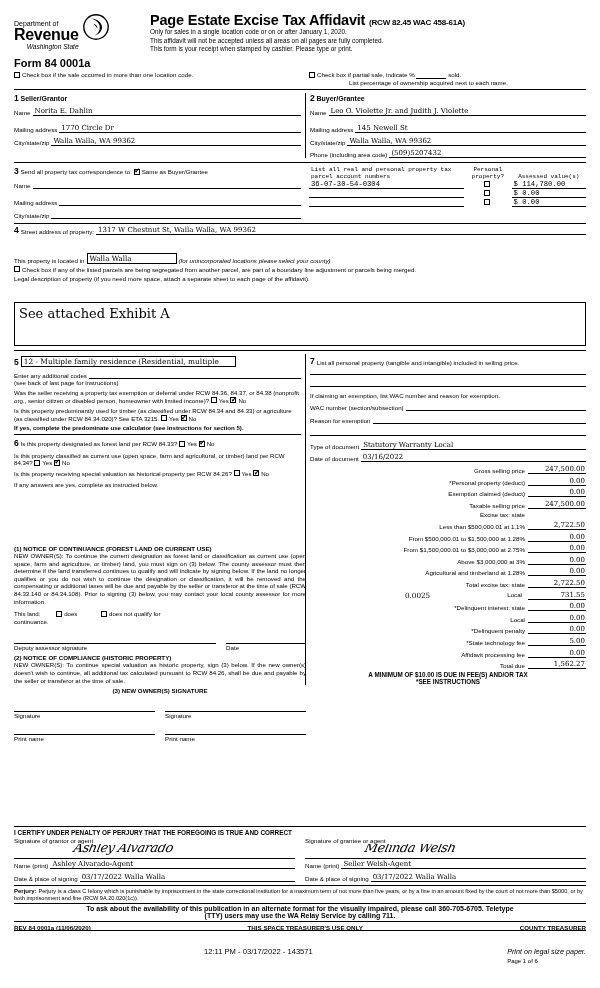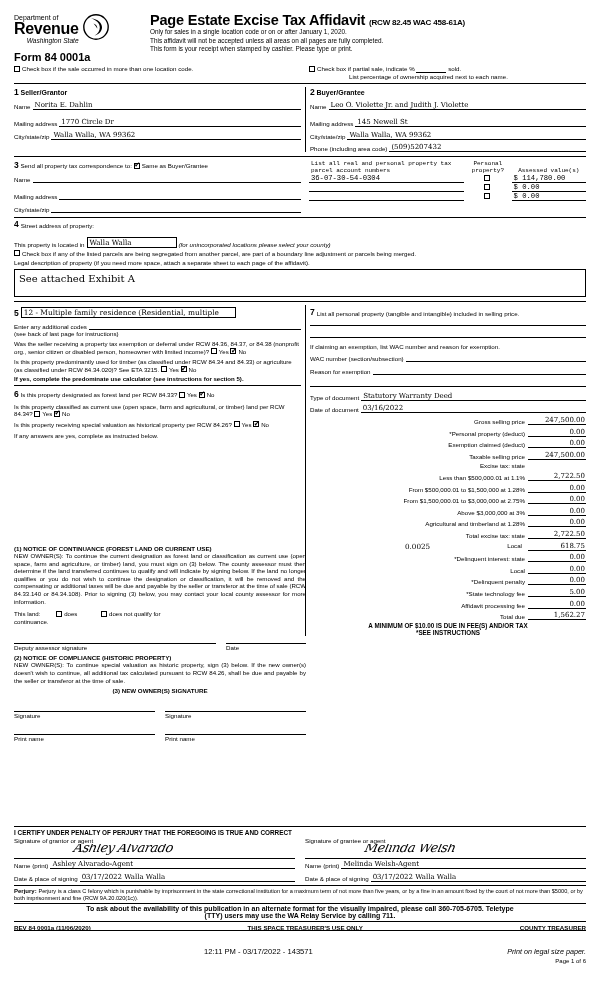--- a/index.html
+++ b/index.html
@@ -11,21 +11,21 @@
     font-size:6.2px;
     color:#000;
     position:relative;
   }
   .page { position:relative; width:600px; height:988px; padding:10px 14px; }
 
   
   .hdr { display:flex; align-items:flex-start; gap:6px; }
   .dept { width:130px; padding-top:4px; }
   .dept-top { display:flex; align-items:flex-start; gap:2px; }
-  .dept-txt { line-height:1.05; }
+  .dept-txt { line-height:1.05;margin-top:6px; }
   .dept-1 { font-size:7px; }
   .dept-2 { font-size:16px; font-weight:bold; letter-spacing:-0.3px; }
   .dept-3 { font-size:6.6px; font-style:italic; text-align:right; }
   .wa-logo { width:26px; height:26px; position:relative; flex:none; margin-left:2px;}
   .form-no { font-size:11px; font-weight:bold; margin-top:6px; }
   .hdr-right { flex:1; padding-top:2px; }
   .title { font-size:14.5px; font-weight:bold; letter-spacing:-0.2px; }
   .title span.small { font-size:8px; font-weight:bold; }
   .sub { font-size:6.4px; line-height:1.35; }
 
@@ -50,21 +50,21 @@
   .sec-rule { border-top:1px solid #000; margin-top:3px; }
 
   
   .ptab { width:100%; border-collapse:collapse; font-size:6px; }
   .ptab td { padding:0 2px; vertical-align:bottom;font-family:Liberation Mono, monospace; }
   .ptab .under { border-bottom:1px solid #000; }
   .ctr { text-align:center; }
   .rt { text-align:left; }
 
   
-  .legalbox { border:1px solid #000; height:28px; margin-top:3px; padding:3px 4px; font-family:"DejaVu Serif", serif; font-size:10px; }
+  .legalbox { border:1px solid #000; height:44px; margin-top:20px; padding:3px 4px; font-family:"DejaVu Serif", serif; font-size:13px; }
 
   
   .tc { display:flex; align-items:flex-end; font-size:6.2px; margin-top:2.6px;}
   .tc .t { flex:1; text-align:right; padding-right:3px; }
   .tc .v { width:58px; border-bottom:1px solid #000; text-align:right; font-family:"DejaVu Serif", serif; font-size:7px; padding-right:1px;}
   .tc .v.nb { border-bottom:none; }
 
   .q { font-size:6.1px; line-height:1.25; }
   .yn { white-space:nowrap; font-size:6.1px; }
   .sig-line { border-bottom:1px solid #000; height:11px; }
@@ -217,22 +217,23 @@
         </table>
     </div>
   </div>
 
   <div class="sec-rule" style="margin-top:4px;"></div>
 
   <div style="margin-top:1px;">
     <div class="line" style="margin-top:1px;">
       <span class="num">4</span>
       <span class="lbl">Street address of property:</span>
-    </div>
-    <div class="line" style="margin-top:8px;">
+      <span class="fld hand">1317 W Chestnut St, Walla Walla, WA 99362</span>
+    </div>
+    <div class="line" style="margin-top:18px;">
       <span class="lbl">This property is located in</span>
       <span class="boxed hand" style="width:90px;">Walla Walla</span>
       <span class="lbl i">(for unincorporated locations please select your county)</span>
     </div>
     <div style="margin-top:2px;">
       <span class="chk"></span><span class="lbl">Check box if any of the listed parcels are being segregated from another parcel, are part of a boundary line adjustment or parcels being merged.</span>
     </div>
     <div class="lbl" style="margin-top:2px;">Legal description of property (if you need more space, attach a separate sheet to each page of the affidavit).</div>
     <div class="legalbox">See attached Exhibit A</div>
   </div>
@@ -302,21 +303,21 @@
         <span class="fld">&nbsp;</span>
         </div>
       <div class="line">
           <span class="lbl">Reason for exemption</span>
         <span class="fld">&nbsp;</span>
         </div>
       <div class="grow" style="height:9px; margin-top:3px;"></div>
 
       <div class="line" style="margin-top:5px;">
           <span class="lbl">Type of document</span>
-        <span class="fld hand">Statutory Warranty Deed</span>
+        <span class="fld hand">Statutory Warranty Local</span>
         </div>
       <div class="line">
           <span class="lbl">Date of document</span>
         <span class="fld hand">03/16/2022</span>
         </div>
 
       <div style="margin-top:3px;">
         <div class="tc">
             <span class="t">Gross selling price</span>
             <span class="v">247,500.00</span>
@@ -356,21 +357,21 @@
         <div class="tc">
             <span class="t">Agricultural and timberland at 1.28%</span>
             <span class="v">0.00</span>
           </div>
         <div class="tc">
             <span class="t">Total excise tax: state</span>
             <span class="v">2,722.50</span>
           </div>
         <div class="tc">
             <span class="t" style="text-align:center; padding-left:18px;"><span class="hand">0.0025</span><span style="float:right; padding-right:3px;">Local</span></span>
-            <span class="v">618.75</span>
+            <span class="v">731.55</span>
           </div>
         <div class="tc">
             <span class="t">*Delinquent interest: state</span>
             <span class="v">0.00</span>
           </div>
         <div class="tc">
             <span class="t">Local</span>
             <span class="v">0.00</span>
           </div>
         <div class="tc">
@@ -459,21 +460,21 @@
           <span class="fld hand">03/17/2022   Walla Walla</span>
           </div>
       </div>
       <div style="flex:1;">
         <div class="lbl">Signature of grantee or agent</div>
         <div style="border-bottom:1px solid #000; height:15px; position:relative; overflow:hidden;">
           <span class="script" style="position:absolute; left:60px; top:-4px;">Melinda Welsh</span>
         </div>
         <div class="line" style="margin-top:1px;">
             <span class="lbl">Name (print)</span>
-          <span class="fld hand">Melinda Welsh-Agent</span>
+          <span class="fld hand">Seller Welsh-Agent</span>
           </div>
         <div class="line">
             <span class="lbl">Date &amp; place of signing</span>
           <span class="fld hand">03/17/2022   Walla Walla</span>
           </div>
       </div>
     </div>
 
     <div style="border-top:1px solid #000; margin-top:3px; padding-top:1px;">
       <span class="b" style="font-size:6px;">Perjury:</span>
@@ -486,20 +487,20 @@
     <div style="border-top:1px solid #000; margin-top:2px; padding-top:2px; display:flex; justify-content:space-between; font-size:6.2px;">
       <span class="b">REV 84 0001a (11/06/2020)</span>
       <span class="b">THIS SPACE TREASURER'S USE ONLY</span>
       <span class="b">COUNTY TREASURER</span>
     </div>
   </div>
 
   <div style="position:absolute; left:14px; top:930px; width:572px; border-top:1px solid #000;">
     <div class="bottom">
       <span style="padding-left:190px; font-size:7.6px;">12:11 PM - 03/17/2022 - 143571</span>
-      <span style="text-align:right;">
+      <span style="text-align:left;">
         <span class="i">Print on legal size paper.</span><br>
         <span style="font-size:6px;">Page 1 of 6</span>
       </span>
     </div>
   </div>
 
 </div>
 
 </body></html>

